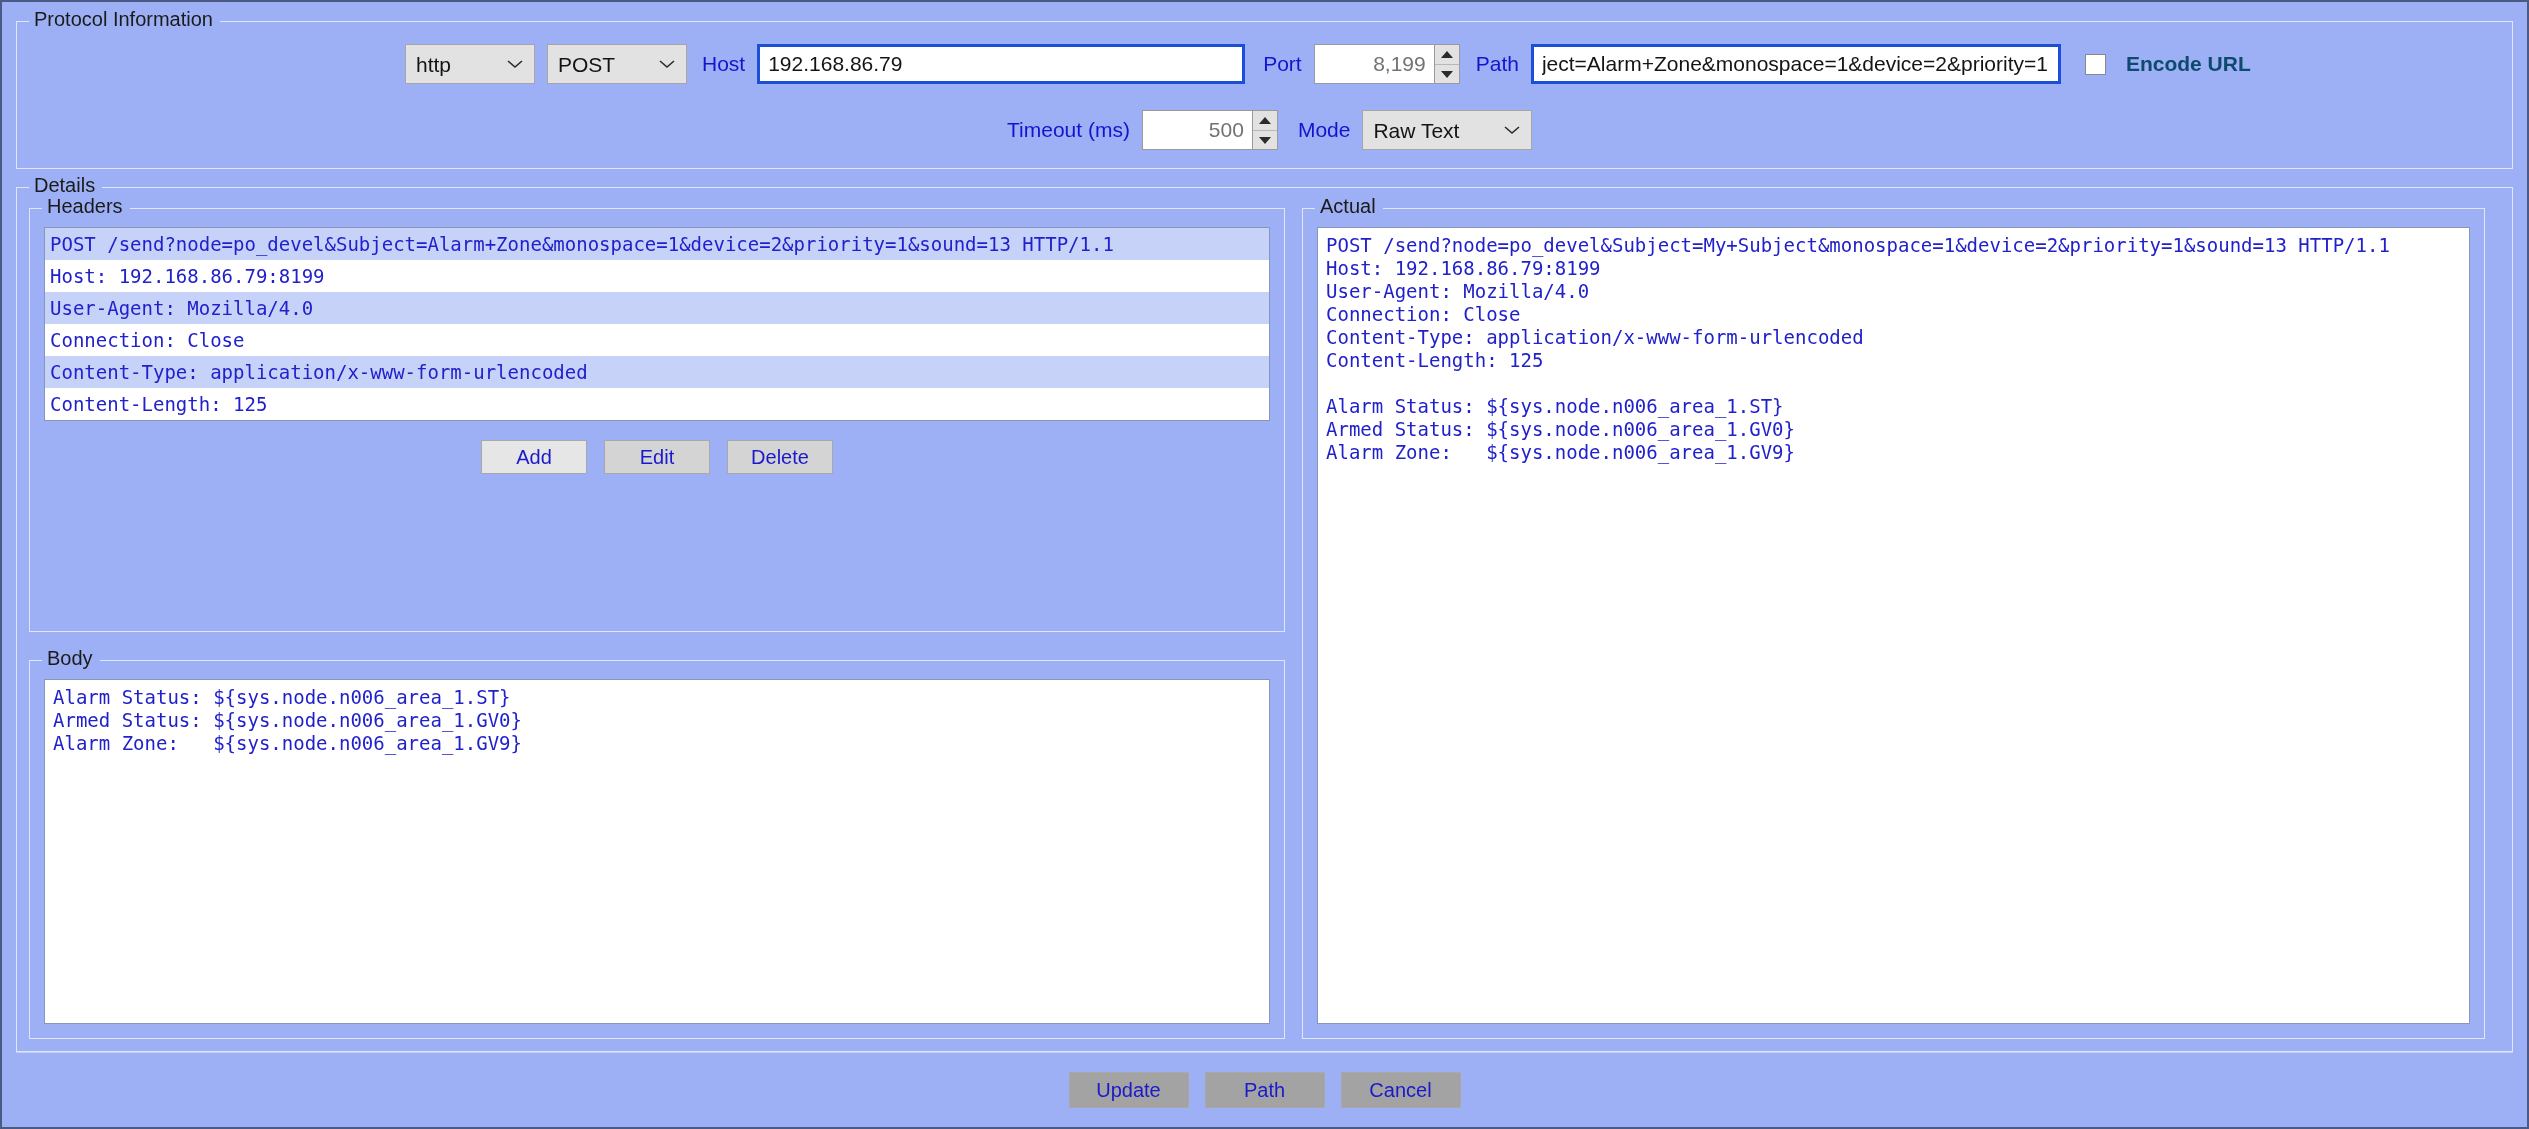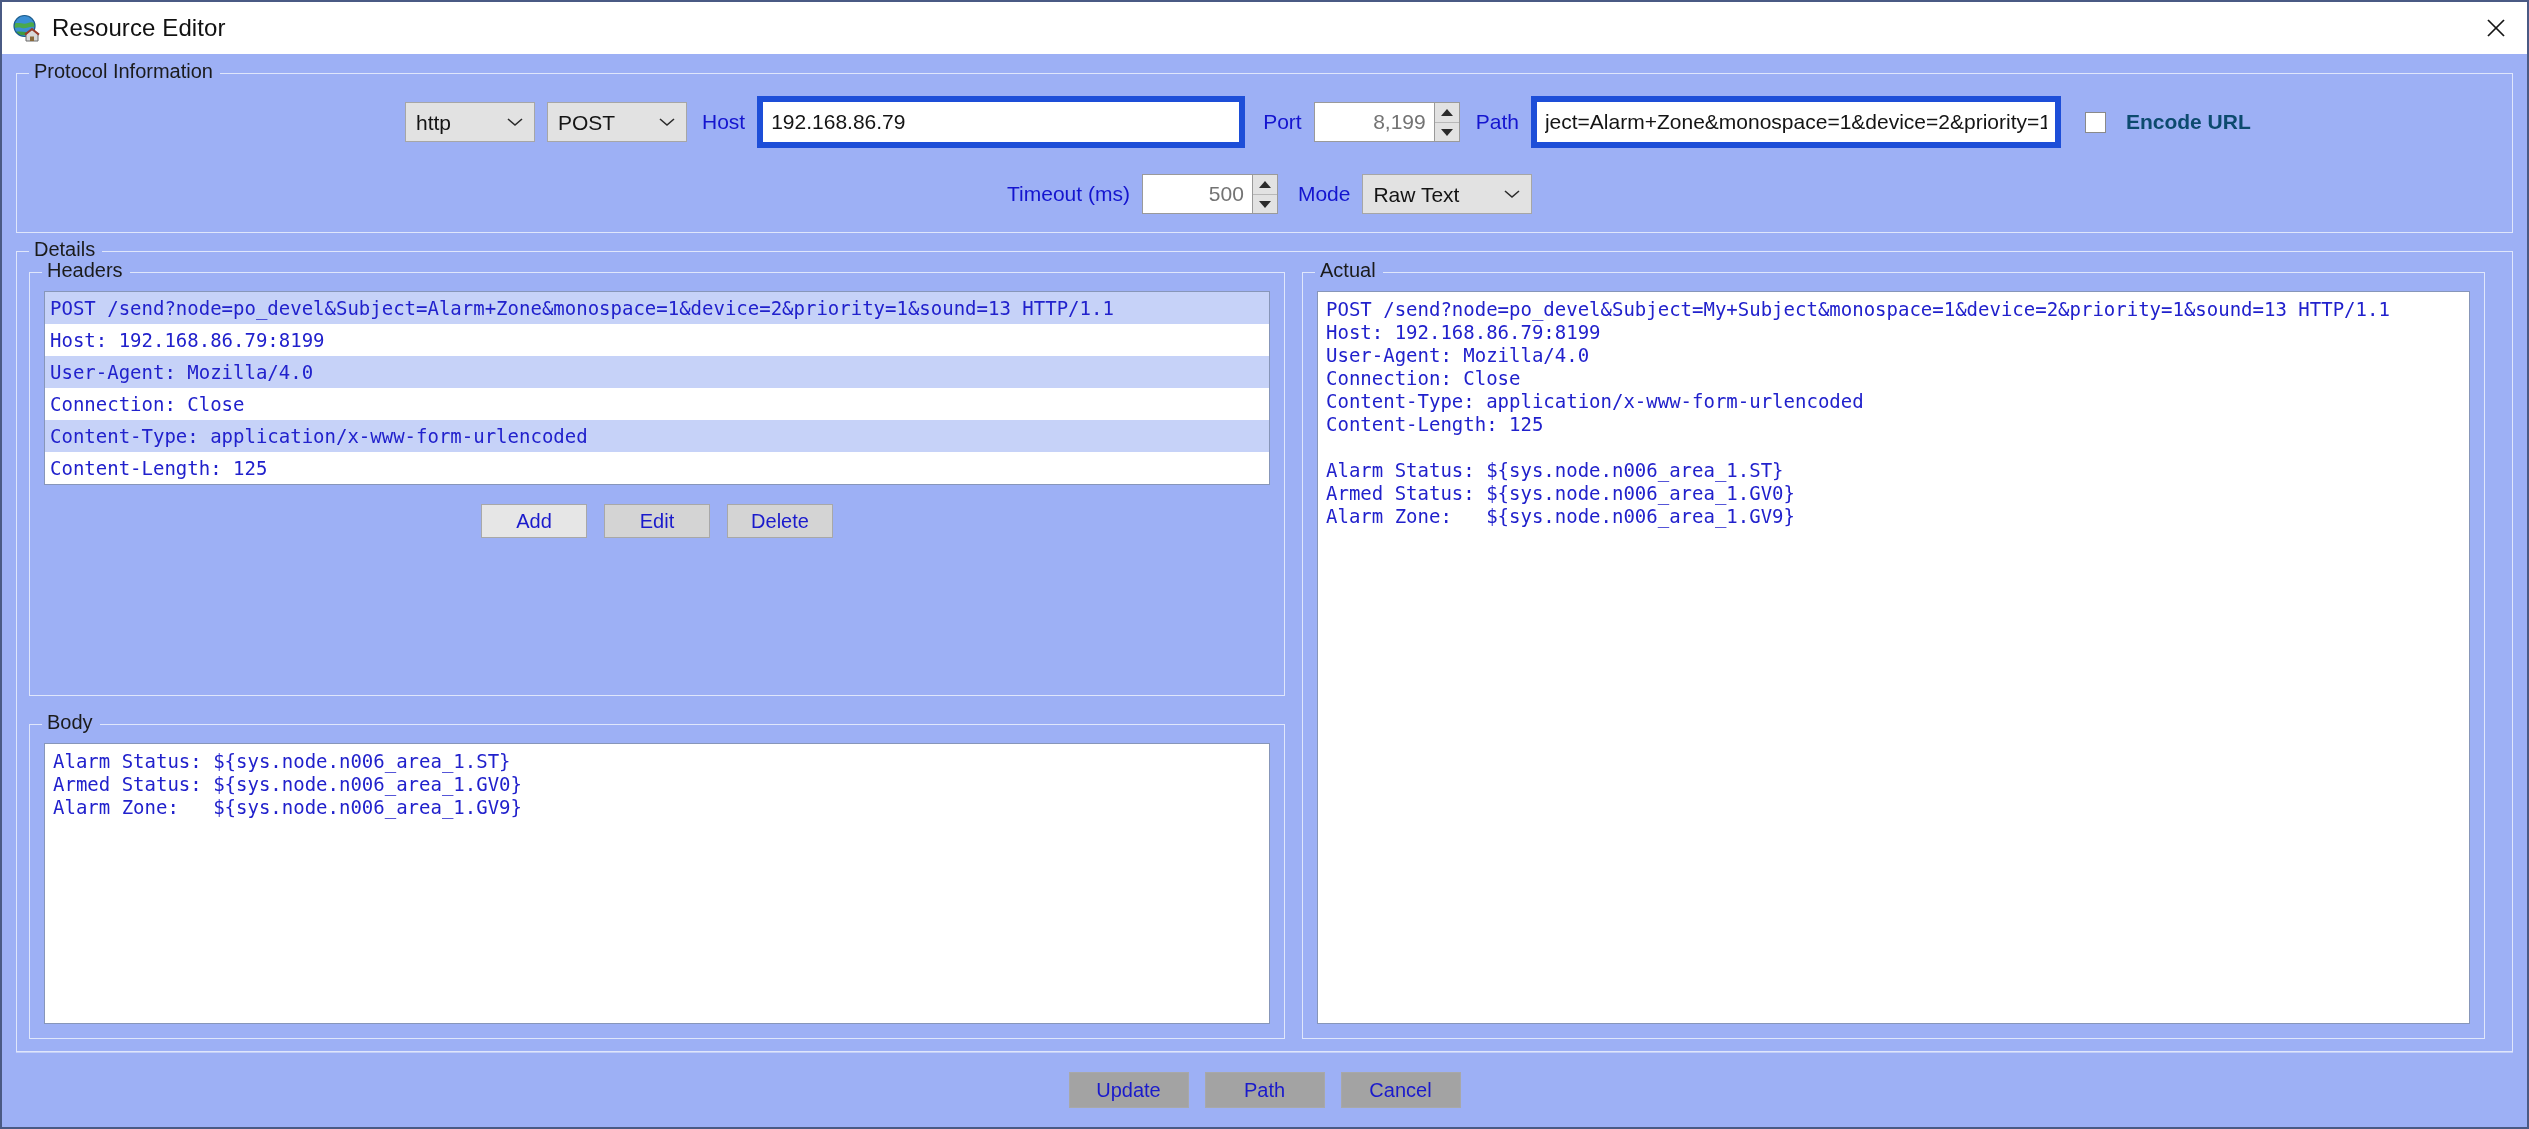--- a/index.html
+++ b/index.html
@@ -91,22 +91,22 @@
   }
   .combo-wrap { position: relative; display: inline-block; }
   .combo-wrap .chev {
     position: absolute; right: 12px; top: 50%;
     transform: translateY(-50%);
     pointer-events: none;
   }
 
   input.txt {
     background: #ffffff;
-    border: 6px solid #1d4ed8;
-    height: 52px;
+    border: 3px solid #1d4ed8;
+    height: 40px;
     font-size: 21px;
     color: #141414;
     font-family: "Liberation Sans", sans-serif;
     padding: 0 8px;
     outline: none;
   }
   input.txt.caretfield { }
   .spin-wrap { display: inline-flex; height: 40px; }
   input.spin {
     background: #ffffff;
@@ -245,40 +245,20 @@
   #footer-sep {
     height: 1px; background: #c3cff8; margin: 0 14px;
     flex: 0 0 auto;
   }
 </style>
 </head>
 <body>
 
 <div id="window">
 
-  <div id="titlebar">
-    <span id="title-icon">
-      <svg width="28" height="28" viewBox="0 0 28 28">
-        <circle cx="12.5" cy="12" r="10.5" fill="#3b8fd4"></circle>
-        <path d="M2.6 9.5 C7 8 12 11 16 9 C19 7.6 21.5 8.4 22.6 9.6 L22 13 C18 12 14 15 10 14 C6.5 13.2 3.8 13.6 2.3 14.3 Z" fill="#4aa94a"></path>
-        <path d="M4 18 C8 16.5 13 19 17 17.5 C19.5 16.6 21 17 22 17.6 L20 21 C16.5 20 13 22 9 21 C7 20.5 5.5 19.5 4 18 Z" fill="#3f9c3f"></path>
-        <circle cx="12.5" cy="12" r="10.5" fill="none" stroke="#1b5c8c" stroke-width="1.2"></circle>
-        <path d="M14 20 L20 15.5 L26 20 L26 27 L14 27 Z" fill="#d9d9d9" stroke="#6b6b6b" stroke-width="1"></path>
-        <path d="M13 20.6 L20 15 L27 20.6" fill="none" stroke="#9a3c2a" stroke-width="2"></path>
-        <rect x="18" y="22.5" width="4" height="4.5" fill="#8a6a3a"></rect>
-      </svg>
-    </span>
-    <span id="title-text">Resource Editor</span>
-    <span id="close-btn">
-      <svg width="22" height="22" viewBox="0 0 22 22">
-        <line x1="3" y1="3" x2="19" y2="19" stroke="#151515" stroke-width="1.7"></line>
-        <line x1="19" y1="3" x2="3" y2="19" stroke="#151515" stroke-width="1.7"></line>
-      </svg>
-    </span>
-  </div>
 
   <div class="group" id="protocol-group">
     <span class="group-title">Protocol Information</span>
 
     <div class="row r1">
       <span class="combo-wrap">
         <select class="combo" style="width:130px">
           <option>http</option>
         </select>
         <span class="chev">

